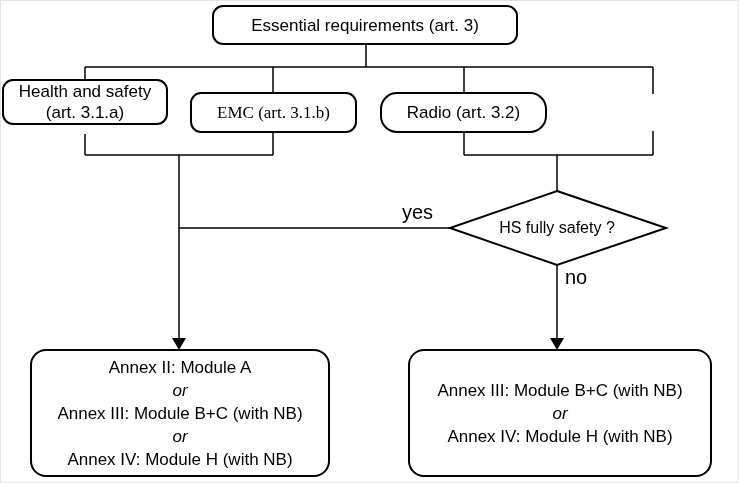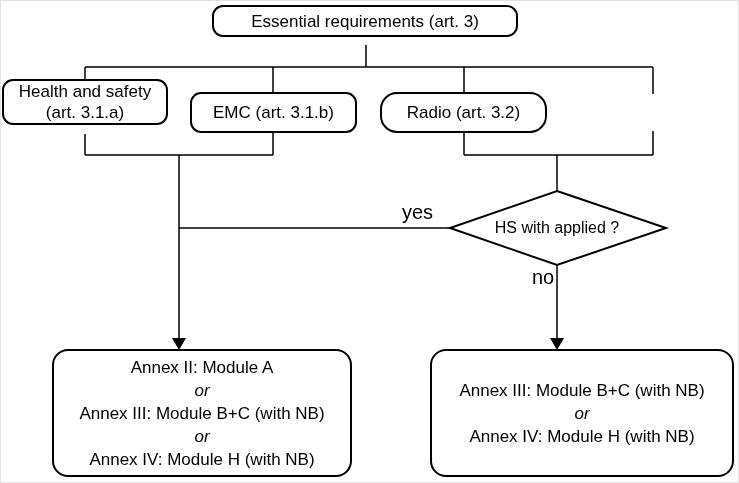--- a/index.html
+++ b/index.html
@@ -31,24 +31,24 @@
     background: #ffffff;
     display: flex;
     flex-direction: column;
     align-items: center;
     justify-content: center;
     text-align: center;
     font-size: 17px;
     line-height: 21px;
   }
   .node.round-sm { border-radius: 11px; }
-  .node.round-lg { border-radius: 16px; margin-left: 22px; }
-  #node-root      { left: 212px; top: 5px;   width: 306px; height: 32px; }
+  .node.round-lg { border-radius: 16px; }
+  #node-root      { left: 212px; top: 5px;   width: 306px; height: 40px; }
   #node-health    { left: 2px;   top: 79px;  width: 166px; height: 46px; }
-  #node-emc       { left: 190px; top: 92px;  width: 167px; height: 41px; }
+  #node-emc       { left: 190px; top: 92px;  width: 167px; height: 41px; font-family: Liberation Serif, serif; }
   #node-radio     { left: 380px; top: 92px;  width: 167px; height: 41px; border-radius: 17px; }
   #node-specific  { left: 570px; top: 92px;  width: 165px; height: 41px; }
   #node-annex-left  { left: 30px;  top: 349px; width: 300px; height: 128px; line-height: 23px; }
   #node-annex-right { left: 408px; top: 349px; width: 304px; height: 128px; line-height: 23px; }
   .annex-line { white-space: nowrap; }
   .annex-line.or { font-style: italic; }
   #decision-label {
     position: absolute;
     left: 460px;
     top: 218px;
@@ -56,21 +56,21 @@
     text-align: center;
     font-size: 16px;
     line-height: 20px;
   }
   .edge-label {
     position: absolute;
     font-size: 20px;
     line-height: 24px;
   }
   #edge-label-yes { left: 402px; top: 200px; }
-  #edge-label-no  { left: 532px; top: 265px; }
+  #edge-label-no  { left: 565px; top: 265px; }
 </style>
 </head>
 <body>
 
 <div id="stage">
 
   <svg id="connectors" viewBox="0 0 739 483" xmlns="http://www.w3.org/2000/svg">
     <g stroke="#000000" stroke-width="1.5" fill="none">
       <path d="M366 45 L366 67"></path>
       <path d="M85 67 L653 67"></path>
@@ -104,21 +104,21 @@
 
   <div id="node-emc" class="node round-sm">
     <span>EMC (art. 3.1.b)</span>
   </div>
 
   <div id="node-radio" class="node round-sm">
     <span>Radio (art. 3.2)</span>
   </div>
 
 
-  <div id="decision-label">HS with applied ?</div>
+  <div id="decision-label">HS fully safety ?</div>
 
   <div id="edge-label-yes" class="edge-label">yes</div>
 
   <div id="edge-label-no" class="edge-label">no</div>
 
   <div id="node-annex-left" class="node round-lg">
     <div class="annex-line">Annex II: Module A</div>
     <div class="annex-line or">or</div>
     <div class="annex-line">Annex III: Module B+C (with NB)</div>
     <div class="annex-line or">or</div>

